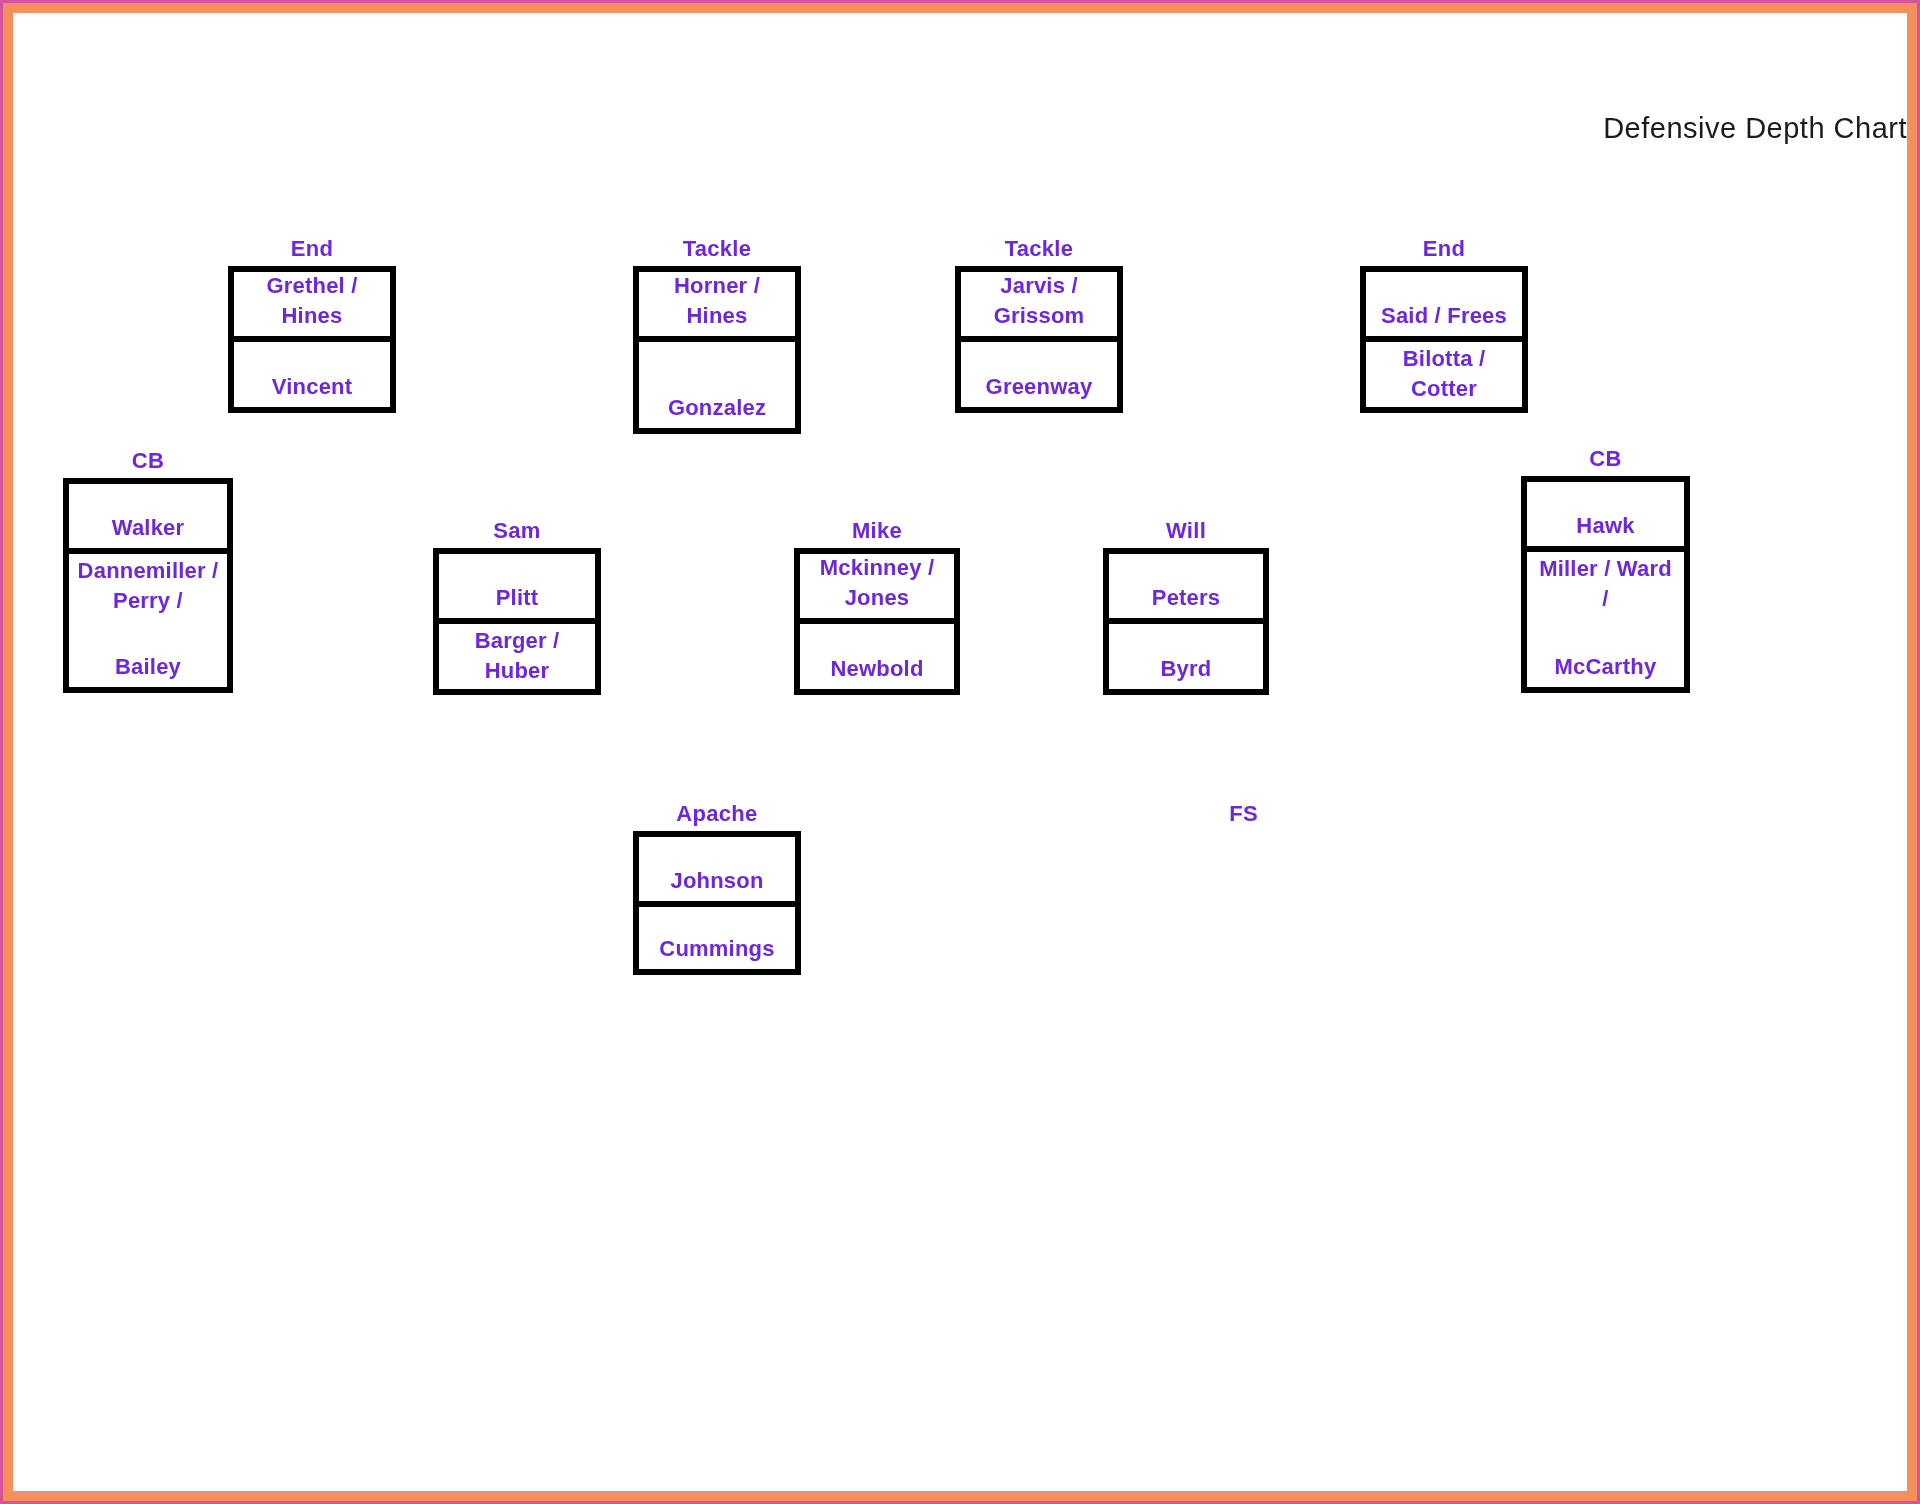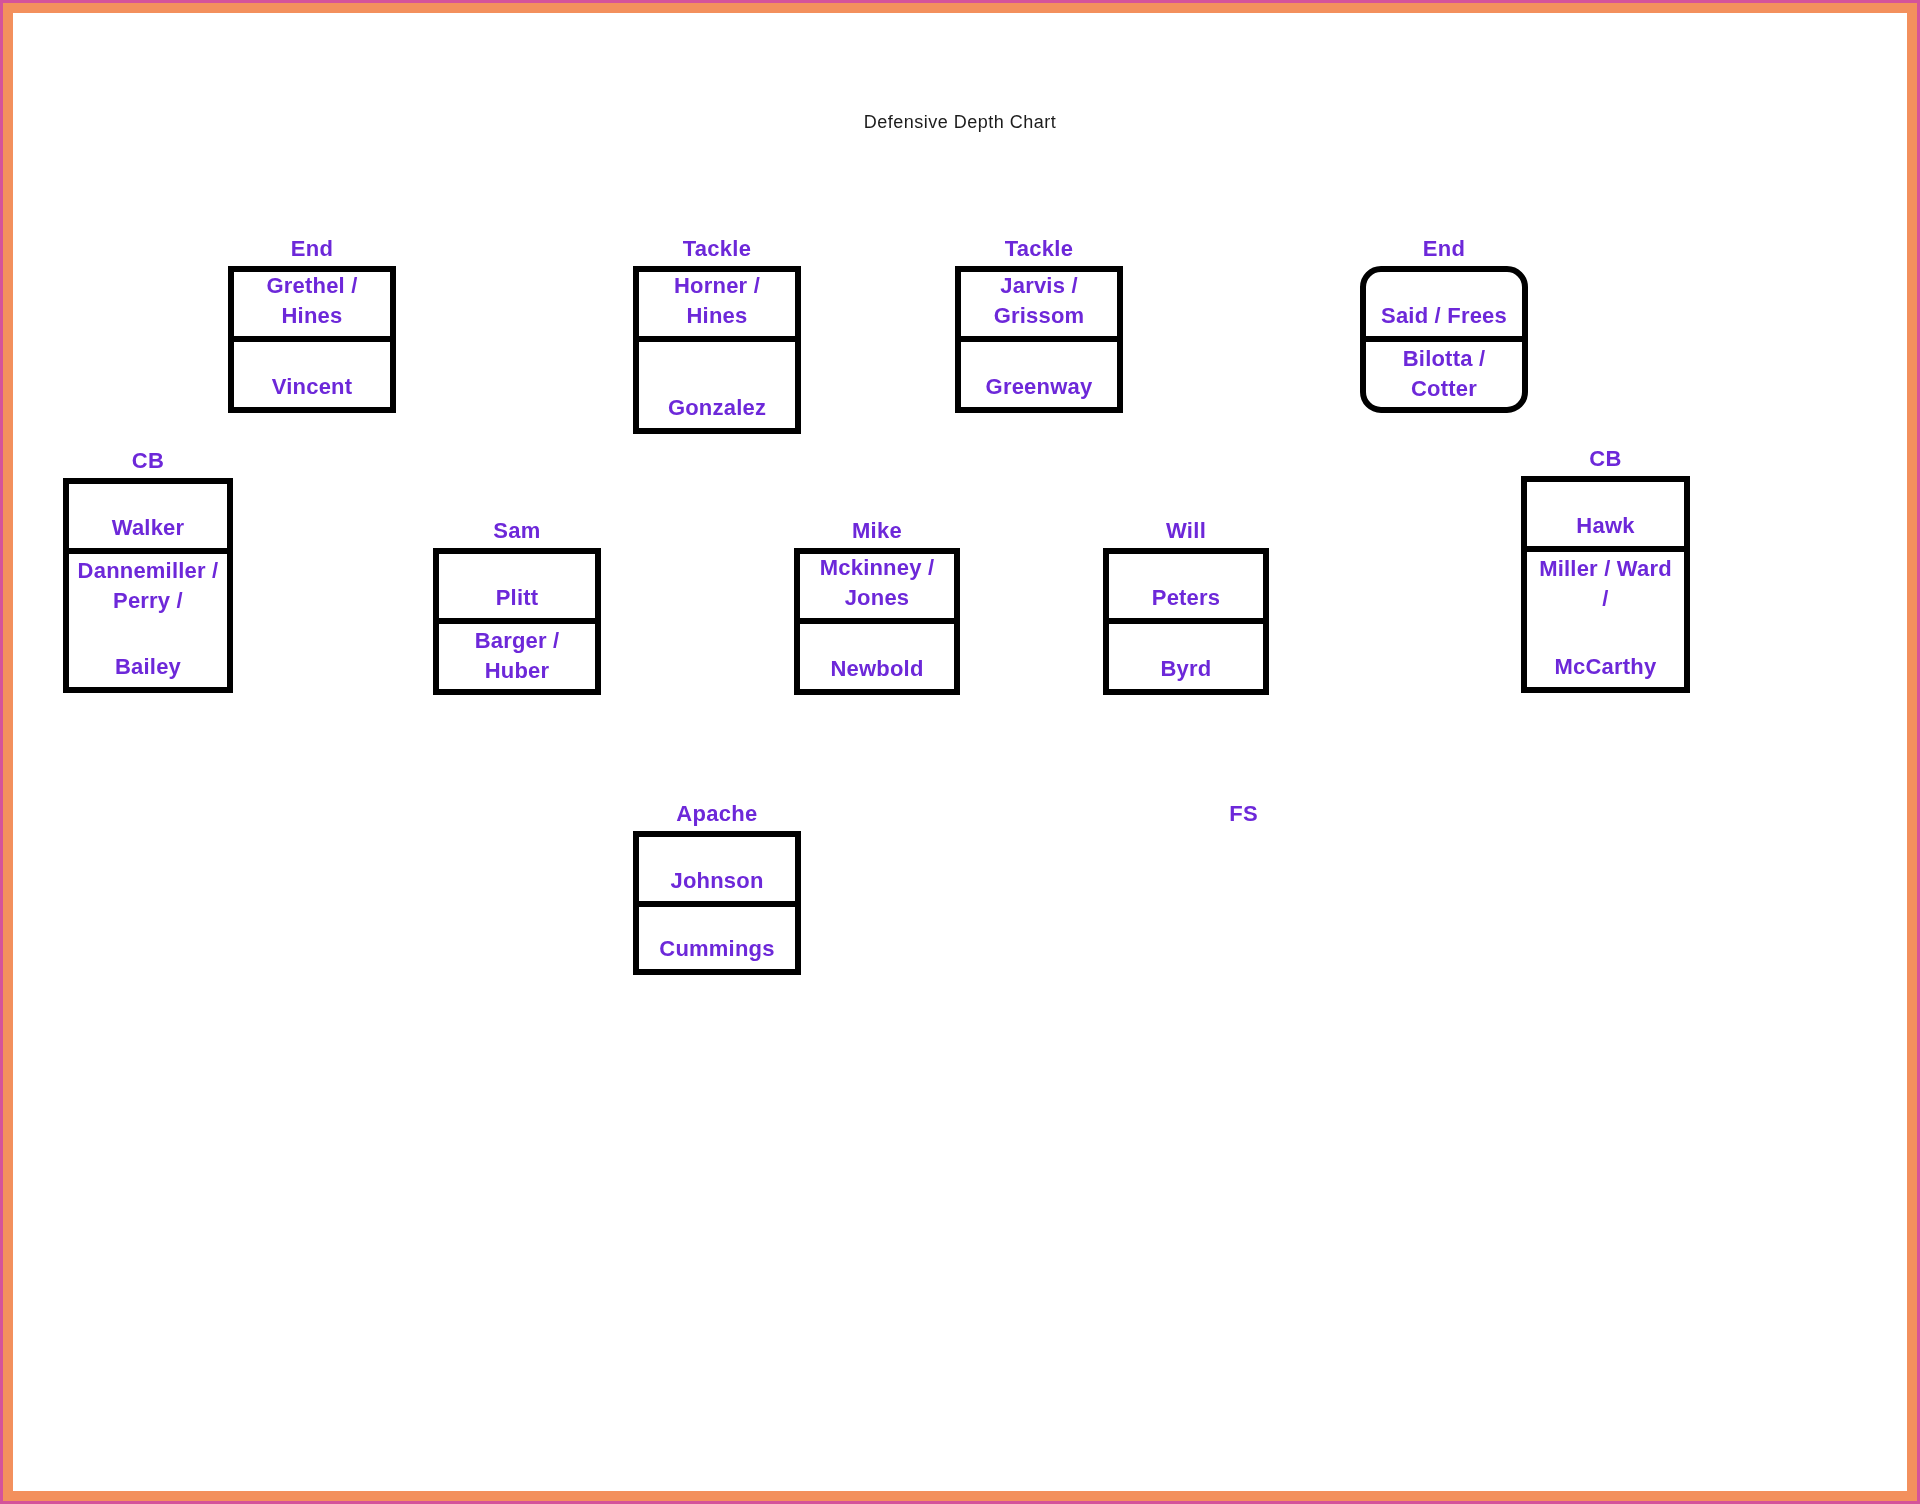--- a/index.html
+++ b/index.html
@@ -24,22 +24,22 @@
   }
   .content {
     position: absolute;
     inset: 0;
   }
   .title {
     position: absolute;
     top: 99px;
     left: 0;
     width: 100%;
-    text-align: center;
-    font-size: 18px;
+    text-align: right;
+    font-size: 29px;
     font-weight: 400;
     color: #1c1c1c;
     letter-spacing: 0.5px;
   }
   .pos {
     position: absolute;
     color: #6d28d9;
   }
   .pos-label {
     height: 30px;
@@ -81,21 +81,21 @@
   .group { display: flex; flex-direction: column; align-items: center; }
 
   
   .slot-end-left     { left: 215px;  top: 219px; width: 168px; }
   .slot-end-left     .box { height: 147px; }
   .slot-tackle-left  { left: 620px;  top: 219px; width: 168px; }
   .slot-tackle-left  .box { height: 168px; }
   .slot-tackle-right { left: 942px;  top: 219px; width: 168px; }
   .slot-tackle-right .box { height: 147px; }
   .slot-end-right    { left: 1347px; top: 219px; width: 168px; }
-  .slot-end-right    .box { height: 147px; border-radius: 21px; }
+  .slot-end-right    .box { height: 147px; }
   .slot-cb-left      { left: 50px;   top: 431px; width: 170px; }
   .slot-cb-left      .box { height: 215px; }
   .slot-sam          { left: 420px;  top: 501px; width: 168px; }
   .slot-sam          .box { height: 147px; }
   .slot-mike         { left: 781px;  top: 501px; width: 166px; }
   .slot-mike         .box { height: 147px; }
   .slot-will         { left: 1090px; top: 501px; width: 166px; }
   .slot-will         .box { height: 147px; }
   .slot-cb-right     { left: 1508px; top: 429px; width: 169px; }
   .slot-cb-right     .box { height: 217px; }

